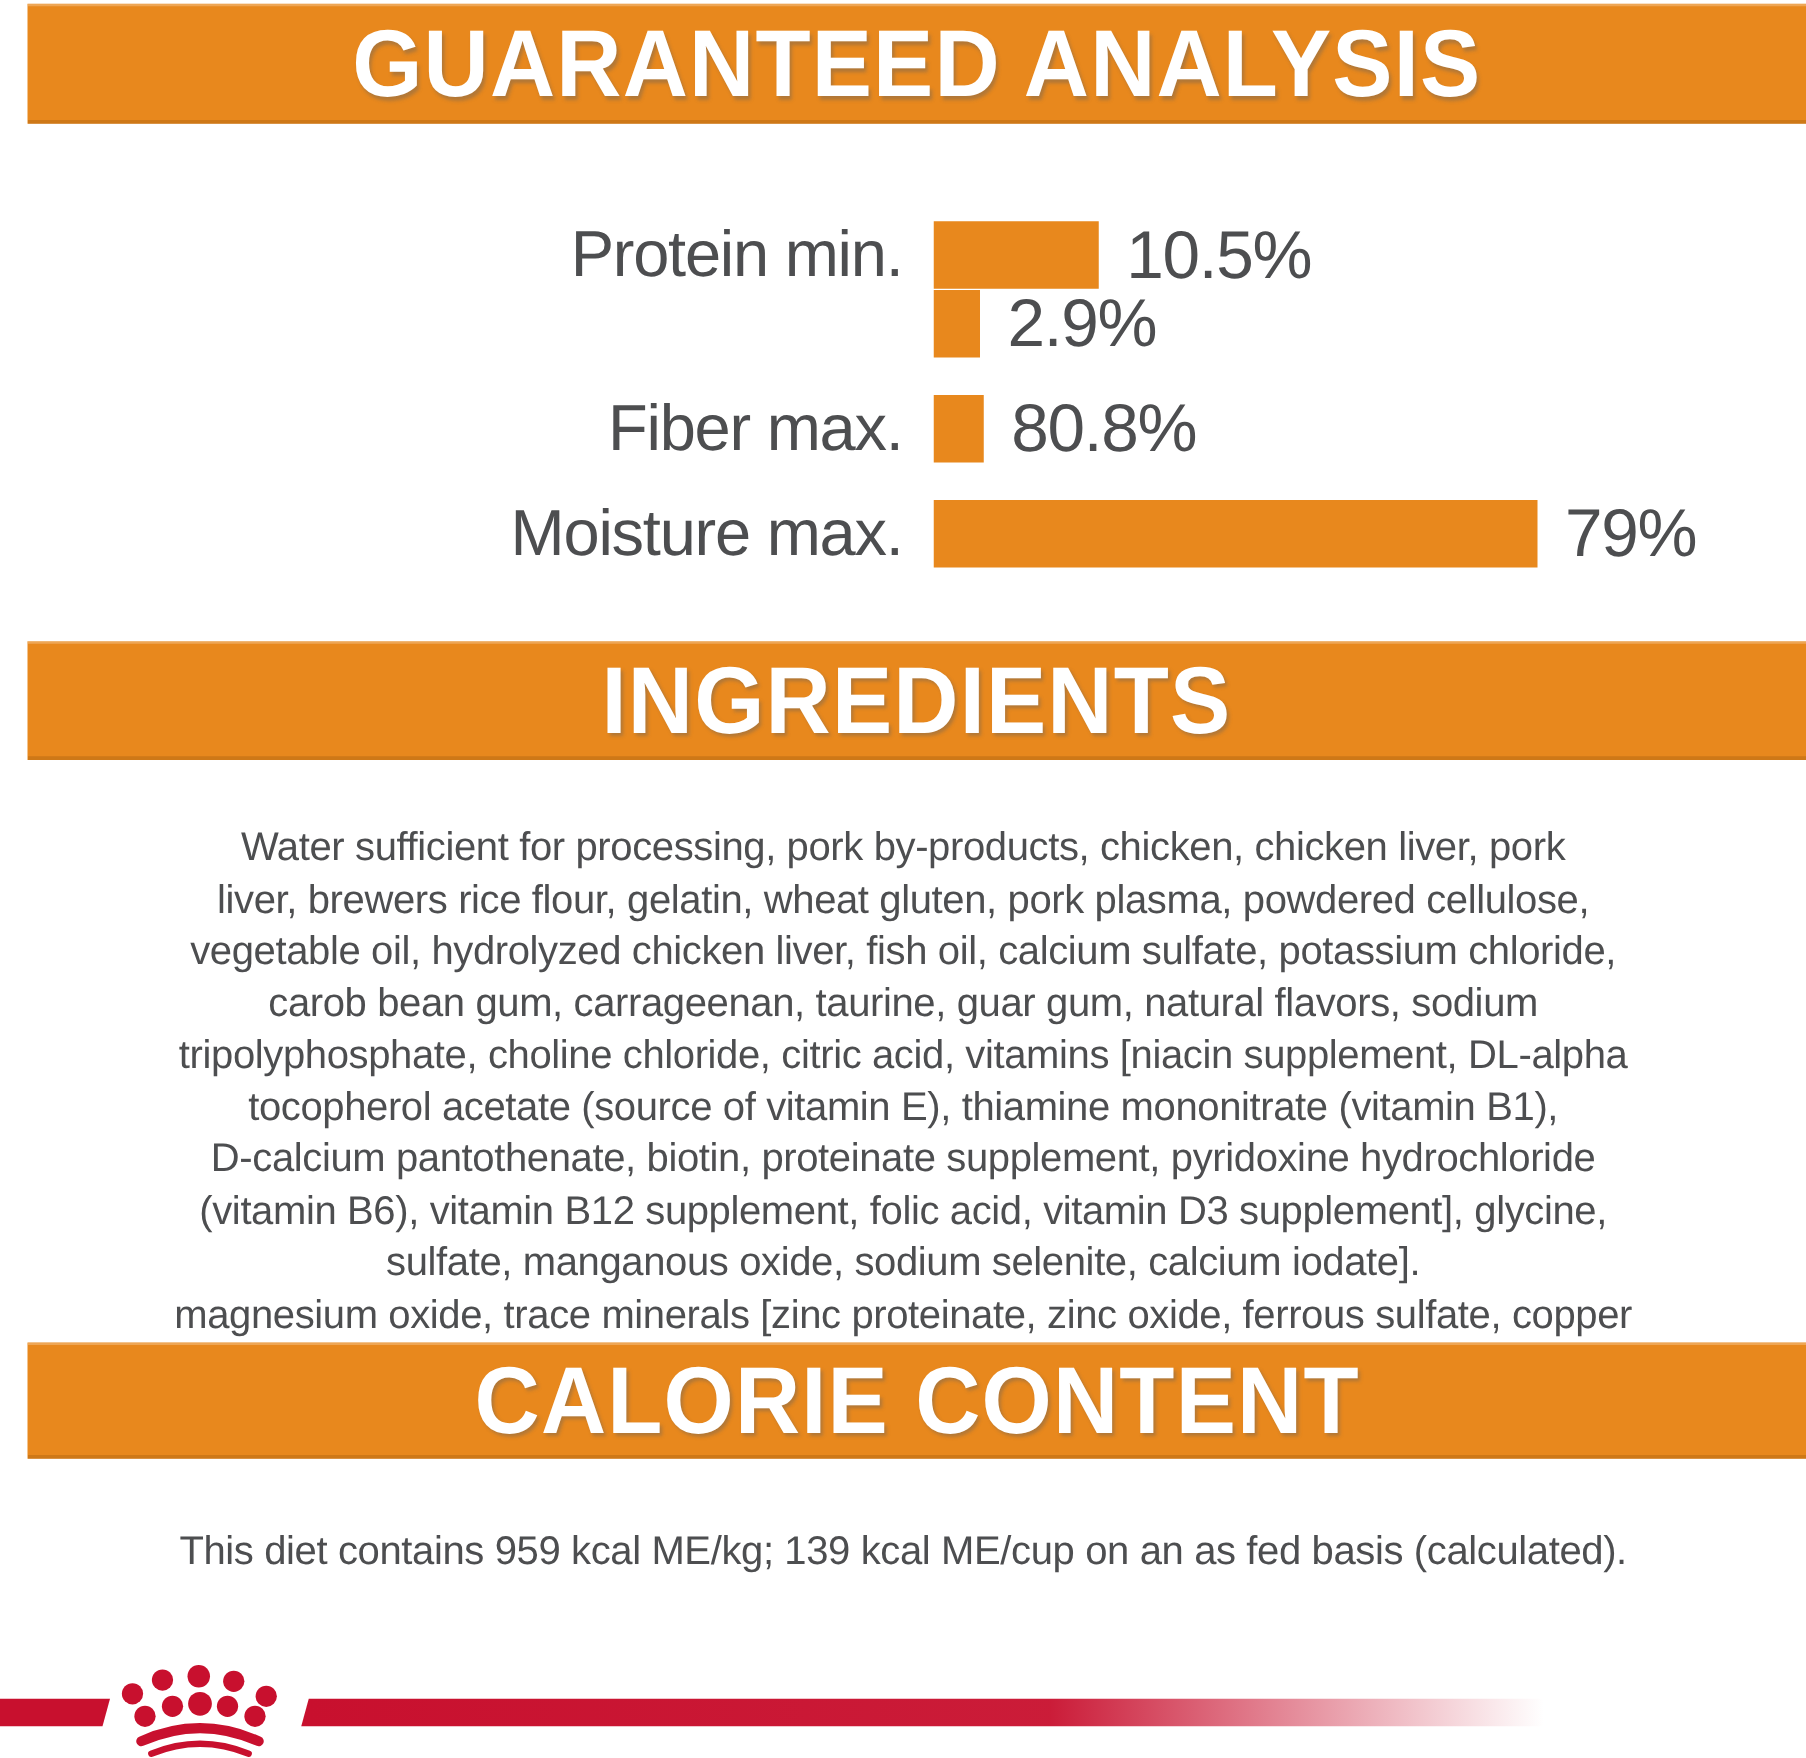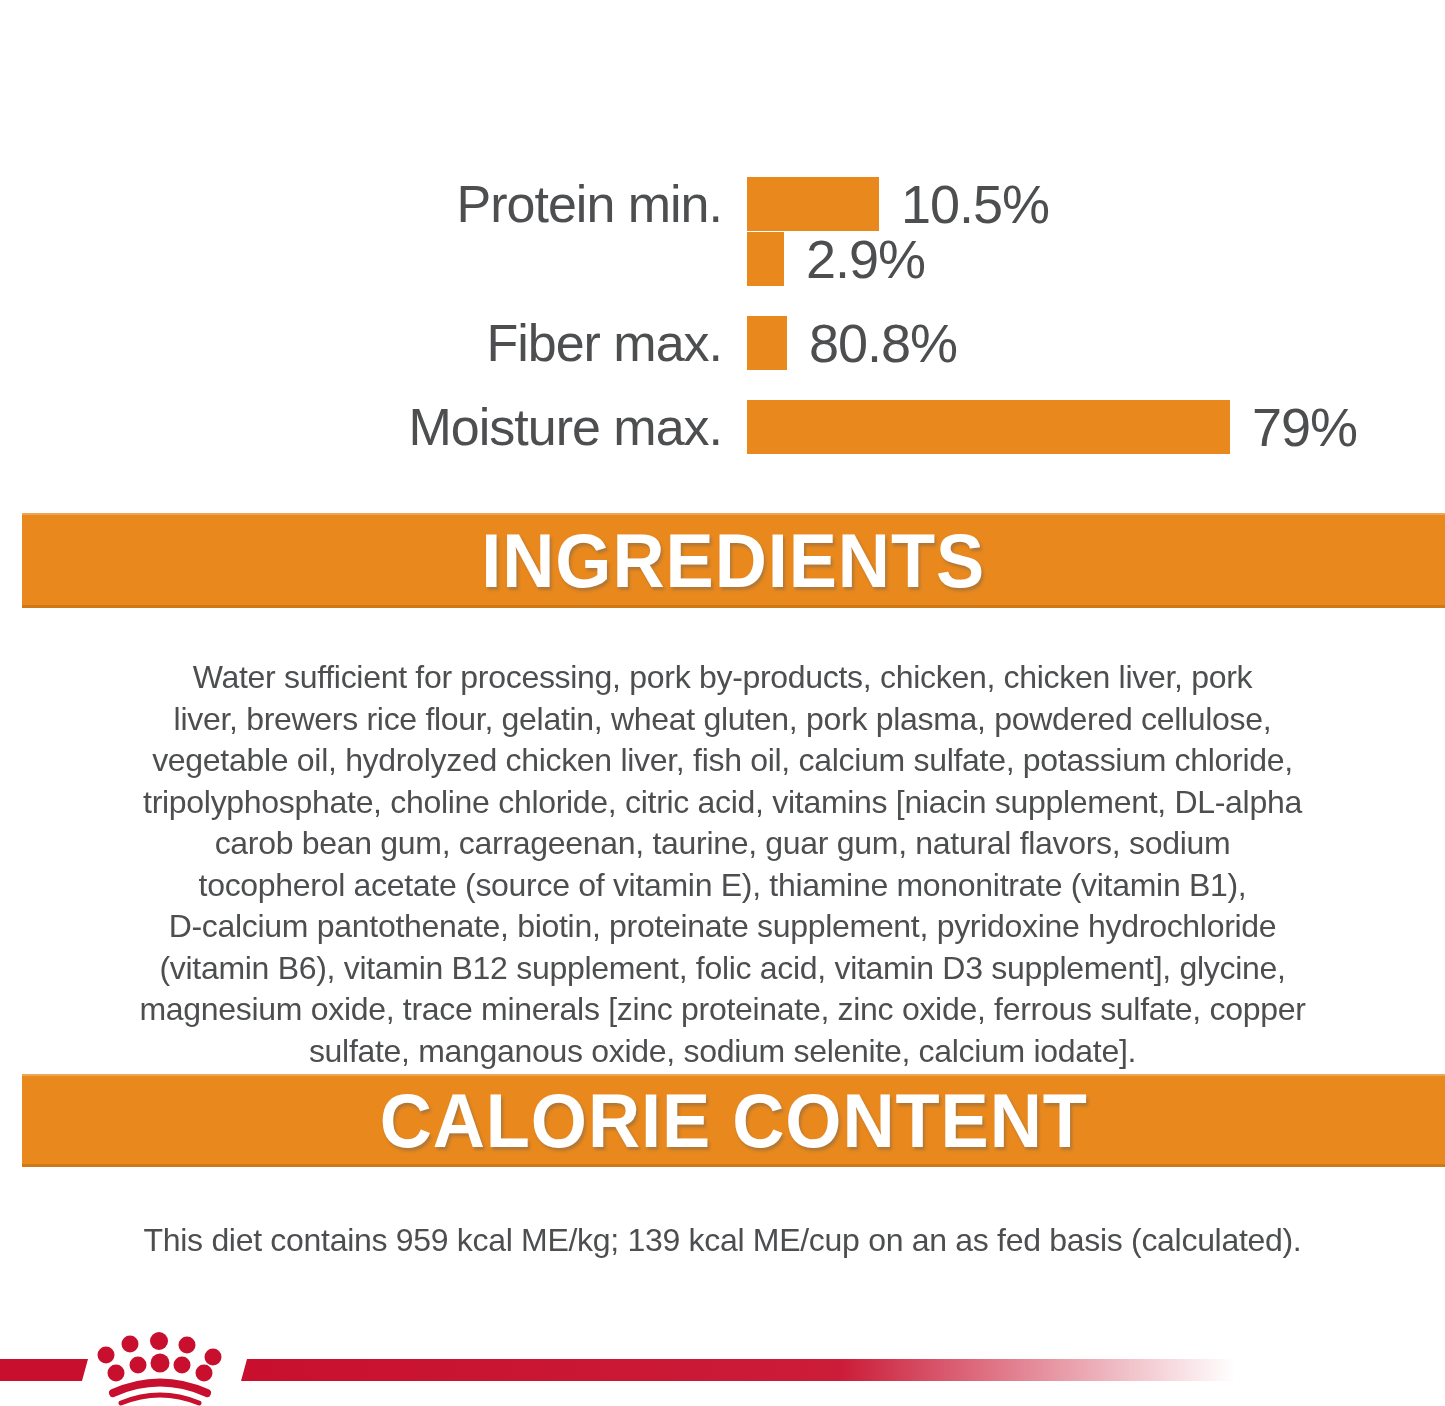--- a/index.html
+++ b/index.html
@@ -75,20 +75,23 @@
   }
 
   
   #logo-svg{position:absolute;left:0;top:1330px;}
 </style>
 </head>
 <body>
 
 <div class="page">
 
+  <div class="banner" id="banner-ga">
+    <span class="banner-title">GUARANTEED ANALYSIS</span>
+  </div>
 
   <div id="ga-rows">
       <div class="ga-row" style="top: 148px; margin-top: 29px;">
         <div class="ga-label">Protein min.</div>
         <div class="ga-bar" style="width: 132px;"></div>
         <div class="ga-value" style="left: 901px;">10.5%</div>
       </div>
       <div class="ga-row" style="top: 232px;">
         <div class="ga-bar" style="width: 37px;"></div>
         <div class="ga-value" style="left: 806px;">2.9%</div>
@@ -106,27 +109,27 @@
     </div>
 
   <div class="banner" id="banner-ing">
     <span class="banner-title">INGREDIENTS</span>
   </div>
 
   <div class="body-text" id="ingredients-text">
       <div class="text-line">Water sufficient for processing, pork by-products, chicken, chicken liver, pork</div>
       <div class="text-line">liver, brewers rice flour, gelatin, wheat gluten, pork plasma, powdered cellulose,</div>
       <div class="text-line">vegetable oil, hydrolyzed chicken liver, fish oil, calcium sulfate, potassium chloride,</div>
+      <div class="text-line">carob bean gum, carrageenan, taurine, guar gum, natural flavors, sodium</div>
       <div class="text-line">tripolyphosphate, choline chloride, citric acid, vitamins [niacin supplement, DL-alpha</div>
-      <div class="text-line">carob bean gum, carrageenan, taurine, guar gum, natural flavors, sodium</div>
       <div class="text-line">tocopherol acetate (source of vitamin E), thiamine mononitrate (vitamin B1),</div>
       <div class="text-line">D-calcium pantothenate, biotin, proteinate supplement, pyridoxine hydrochloride</div>
       <div class="text-line">(vitamin B6), vitamin B12 supplement, folic acid, vitamin D3 supplement], glycine,</div>
+      <div class="text-line">sulfate, manganous oxide, sodium selenite, calcium iodate].</div>
       <div class="text-line">magnesium oxide, trace minerals [zinc proteinate, zinc oxide, ferrous sulfate, copper</div>
-      <div class="text-line">sulfate, manganous oxide, sodium selenite, calcium iodate].</div>
     </div>
 
   <div class="banner" id="banner-cal">
     <span class="banner-title">CALORIE CONTENT</span>
   </div>
 
   <div class="body-text" id="calorie-text">This diet contains 959 kcal ME/kg; 139 kcal ME/cup on an as fed basis (calculated).</div>
 
   <svg id="logo-svg" width="1445" height="76" viewBox="0 1330 1445 76" aria-hidden="true">
     <defs>

